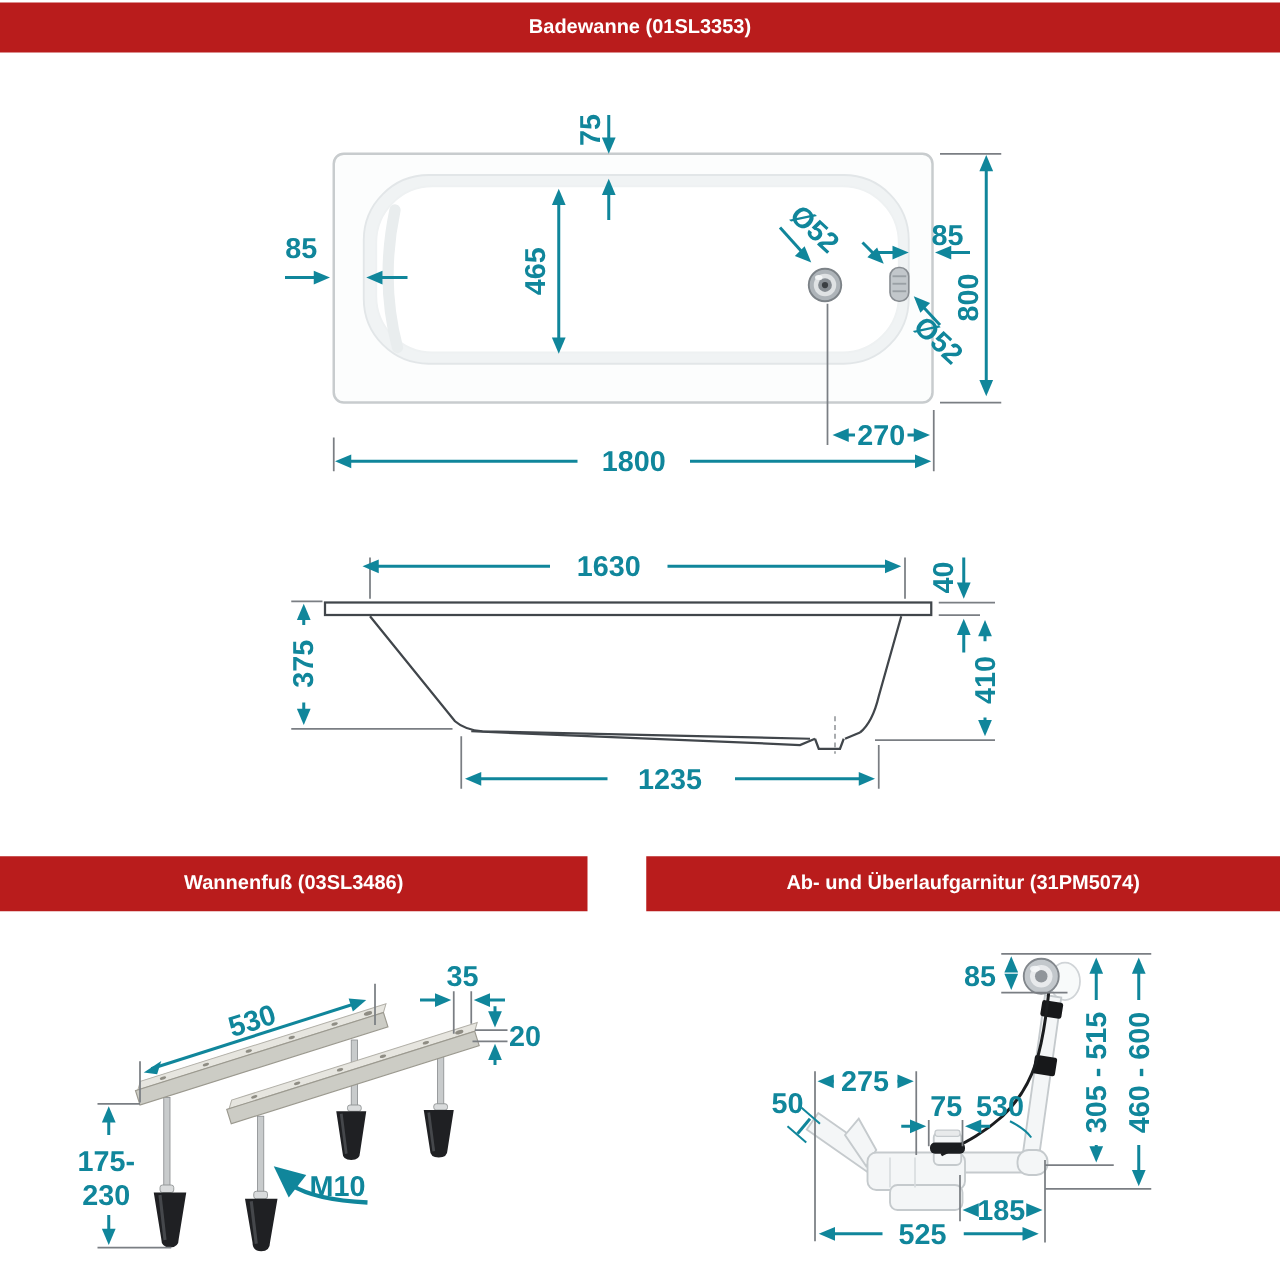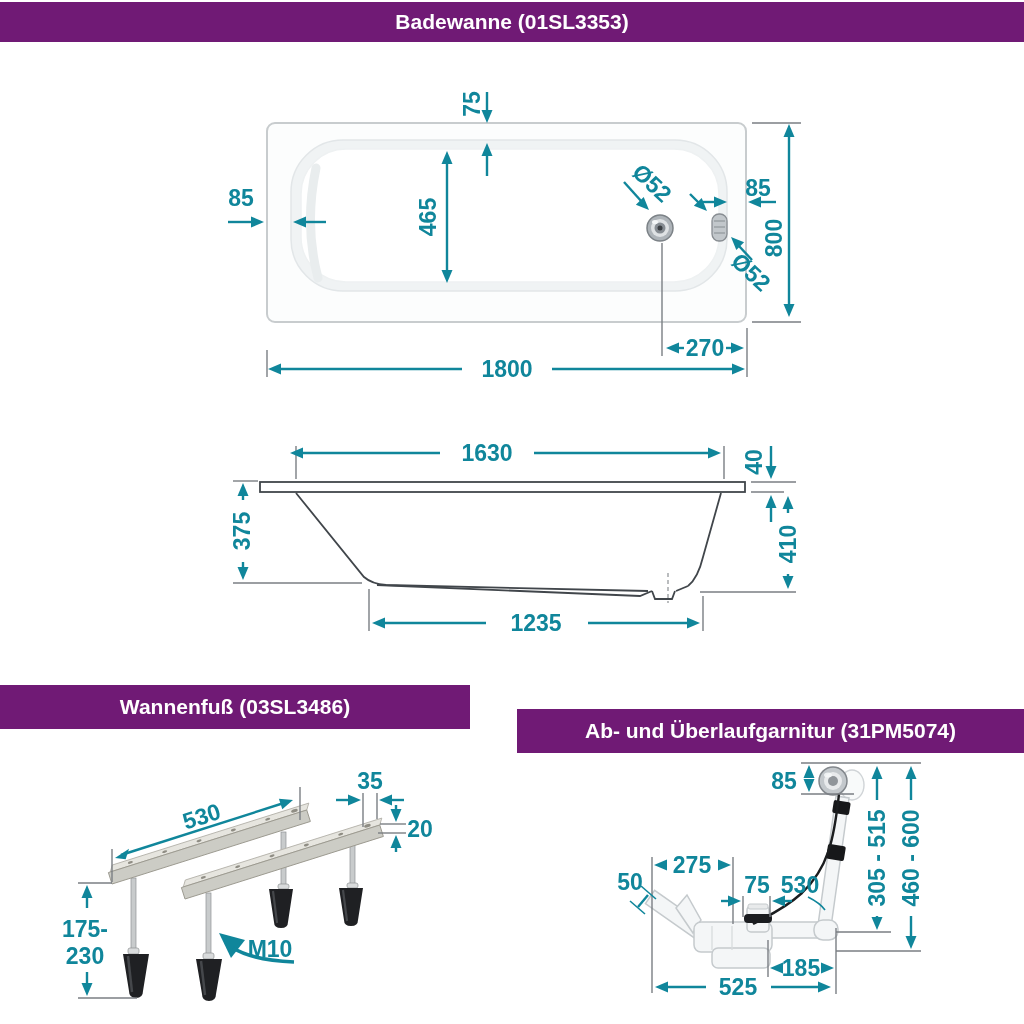--- a/index.html
+++ b/index.html
@@ -1,22 +1,22 @@
 <!DOCTYPE html>
 <html><head>
 <meta charset="utf-8">
 <style>
   html,body{margin:0;padding:0;background:#ffffff;}
   #page{position:relative;width:1024px;height:1024px;background:#ffffff;overflow:hidden;
         font-family:"Liberation Sans",sans-serif;}
-  .hdr{position:absolute;background:#701a75;color:#ffffff;font-weight:bold;
-       font-size:21px;text-align:center;display:flex;align-items:center;justify-content:center;}
+  .hdr{position:absolute;background:#b91c1c;color:#ffffff;font-weight:bold;
+       font-size:16px;text-align:center;display:flex;align-items:center;justify-content:center;}
   .hdr-top{left:0;top:2px;width:1024px;height:40px;}
   .hdr-feet{left:0;top:685px;width:470px;height:44px;}
-  .hdr-drain{left:517px;top:709px;width:507px;height:44px;}
+  .hdr-drain{left:517px;top:685px;width:507px;height:44px;}
   svg{position:absolute;display:block;}
   #svg-topview{left:0;top:55px;}
   #svg-sideview{left:0;top:415px;}
   #svg-feet{left:0;top:729px;}
   #svg-drain{left:512px;top:729px;}
   .dim{fill:#10869b;font-family:"Liberation Sans",sans-serif;font-weight:bold;font-size:23px;}
   .dimline{stroke:#10869b;stroke-width:2.4;fill:none;}
   .dimthin{stroke:#10869b;stroke-width:1.6;fill:none;}
   .ah{fill:#10869b;stroke:none;}
   .ext{stroke:#7a7e83;stroke-width:1.4;fill:none;}

